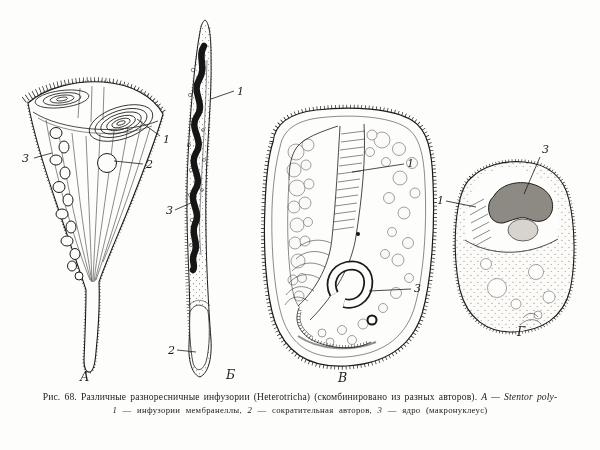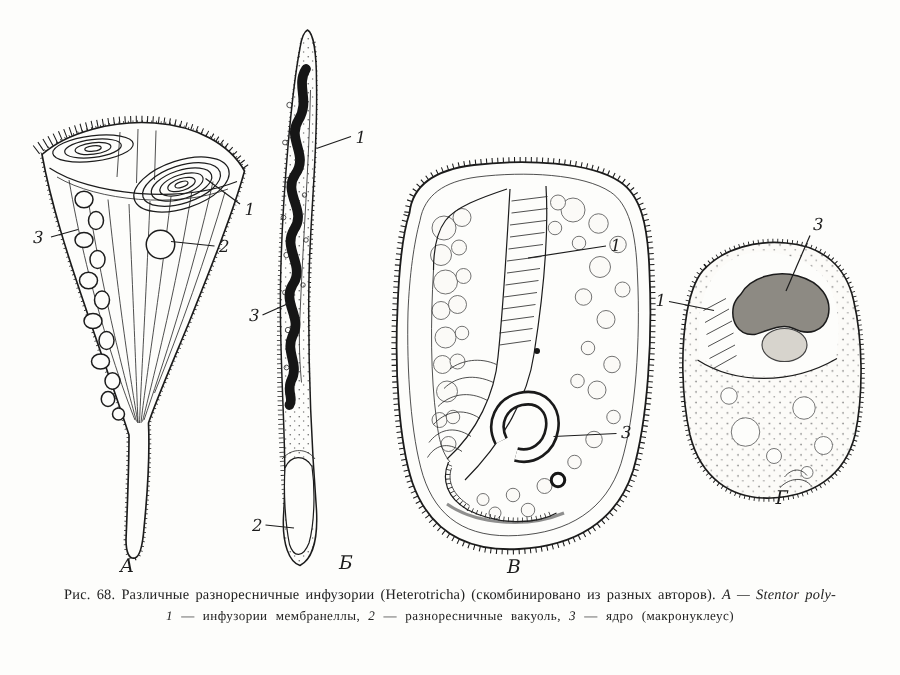--- a/index.html
+++ b/index.html
@@ -213,15 +213,15 @@
       <path class="lead" d="M540,157 L524,194"></path>
       <path class="lead" d="M446,201 L476,207"></path>
       <text class="num" x="542" y="153">3</text>
       <text class="num" x="437" y="204">1</text>
       <text class="org" x="517" y="336">Г</text>
     </g>
   </svg>
 
   <div class="caption">
     <div class="cap1"><span>Рис. 68. Различные разноресничные инфузории (Heterotricha) (скомбинировано из разных авторов).</span> <span class="it">А — Stentor poly-</span></div>
-    <div class="cap3"><span class="it">1</span><span> — инфузории мембранеллы, </span><span class="it">2</span><span> — разноресничные вакуоль, </span><span class="it">3</span><span> — ядро (макронуклеус)</span></div>
+    <div class="cap3"><span class="it">1</span><span> — инфузории мембранеллы, </span><span class="it">2</span><span> — сократительная авторов, </span><span class="it">3</span><span> — ядро (макронуклеус)</span></div>
   </div>
 </div>
 
 </body></html>

